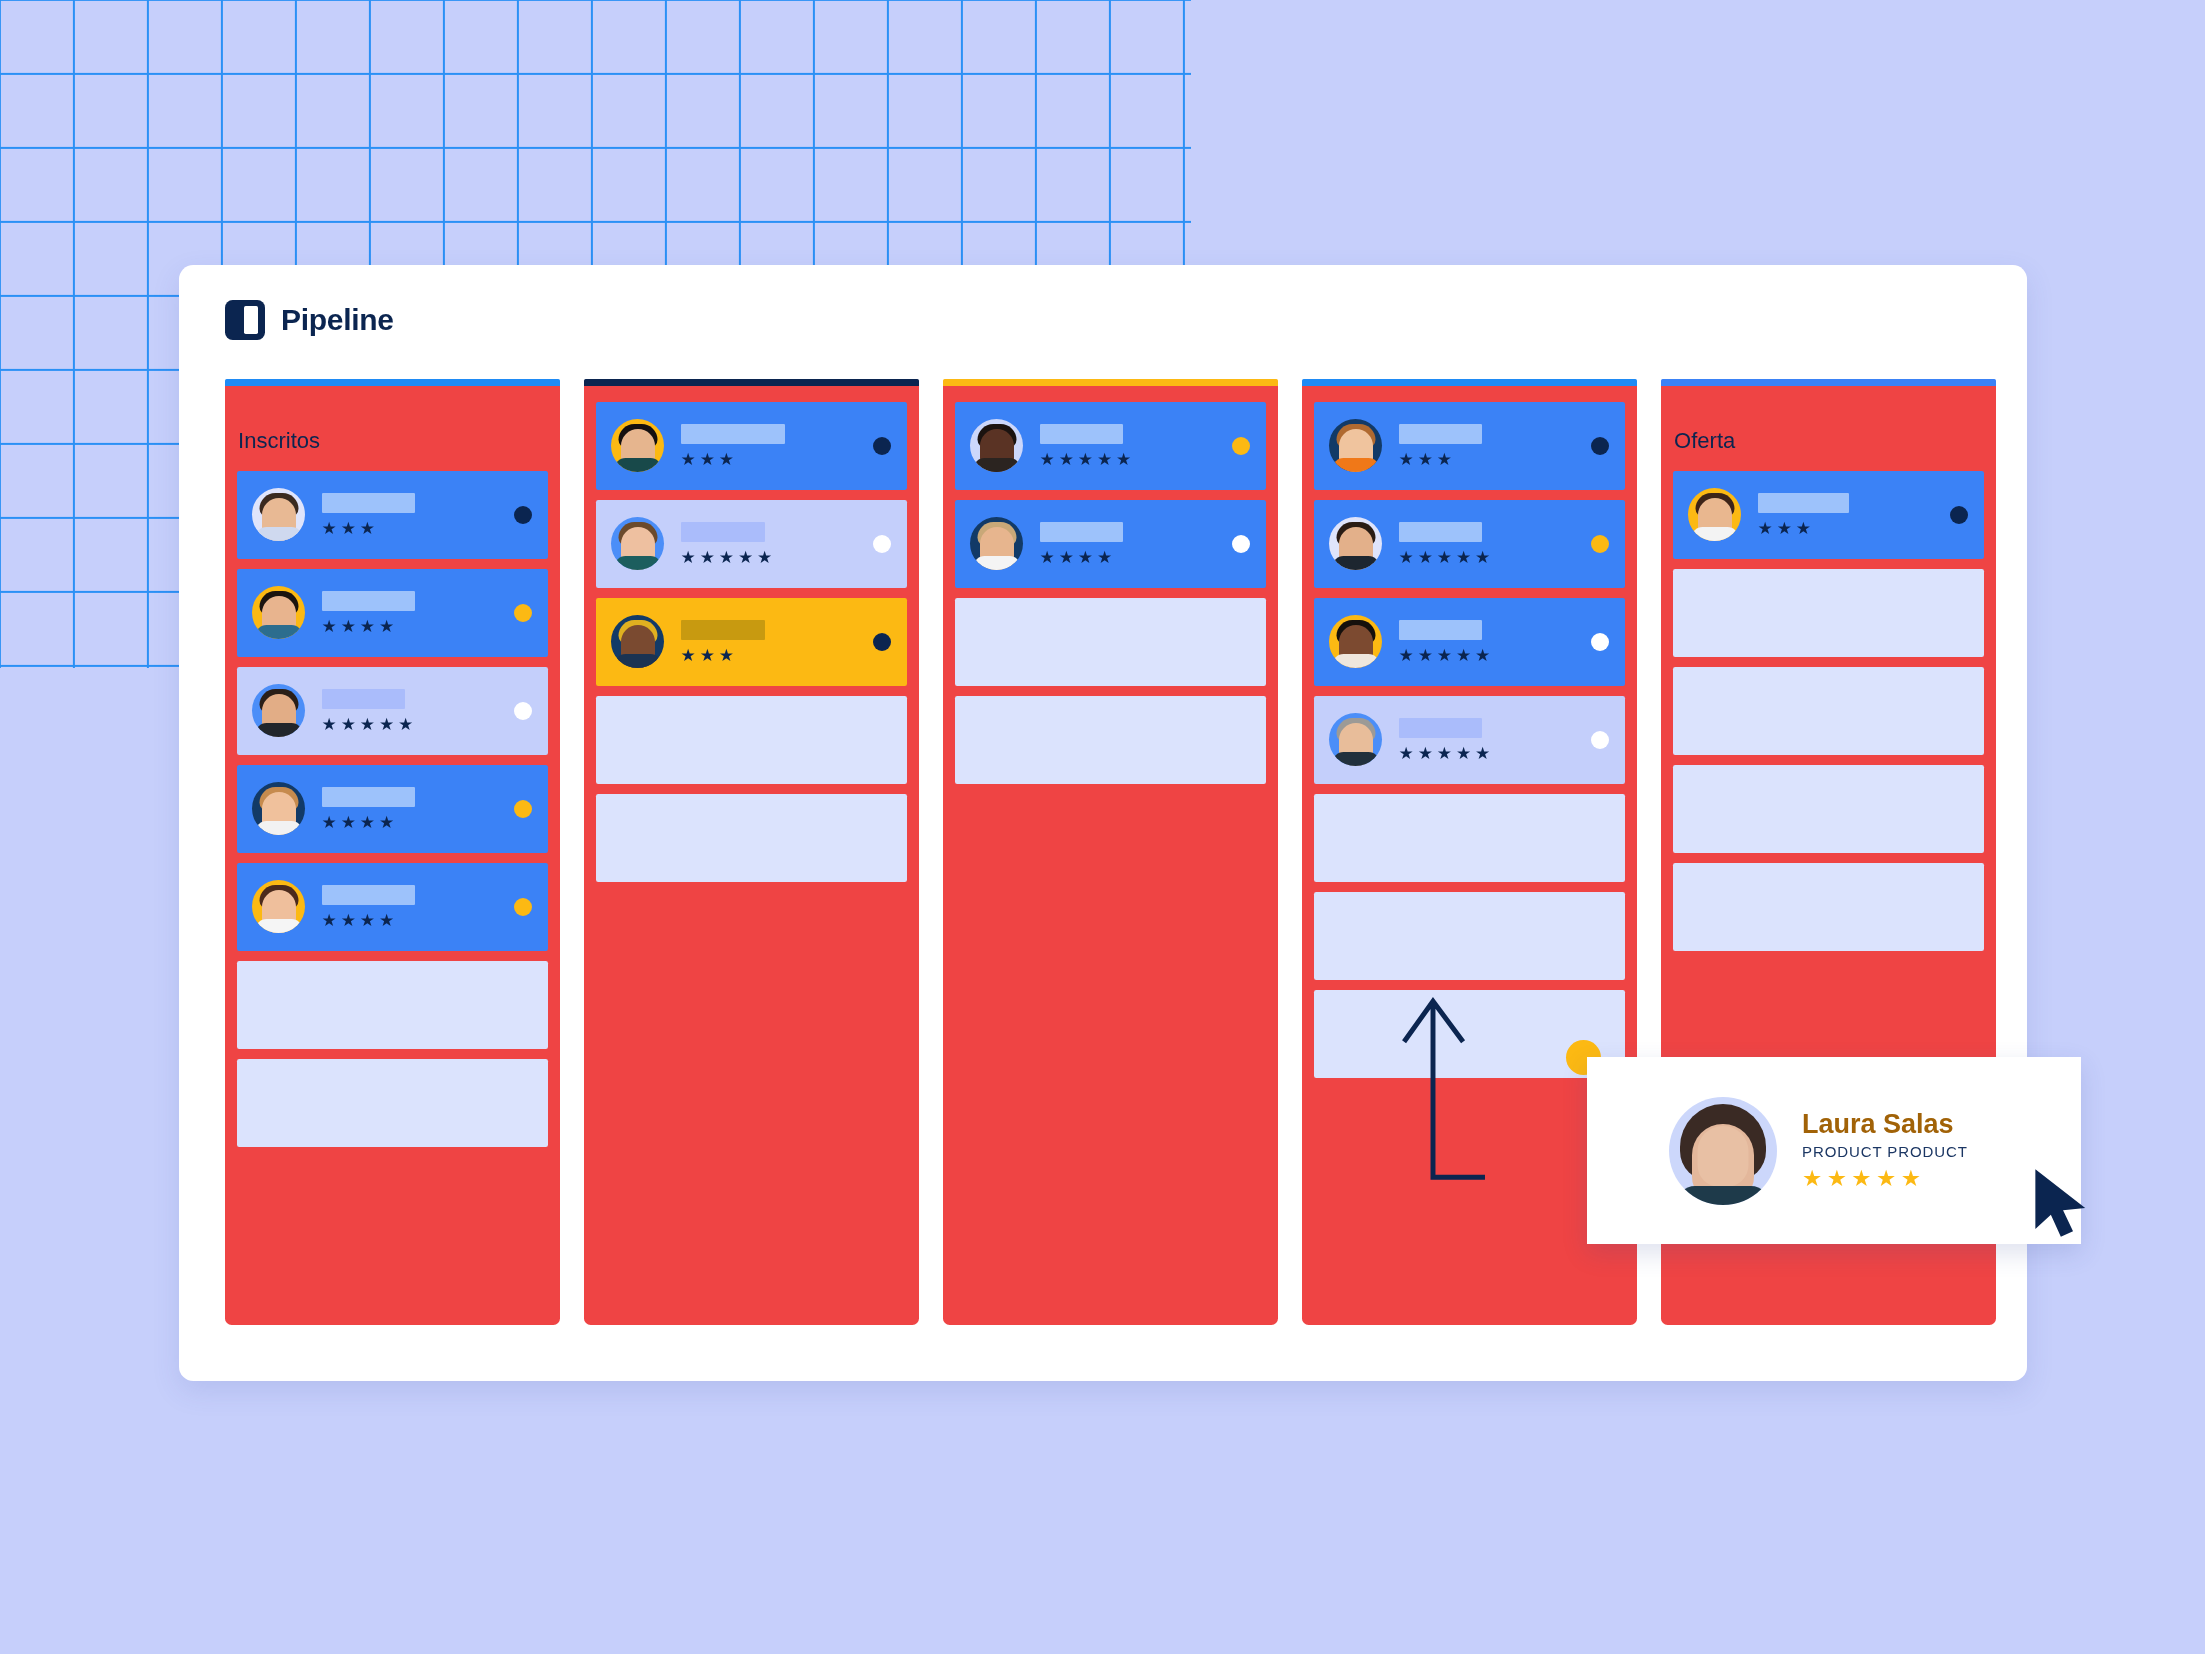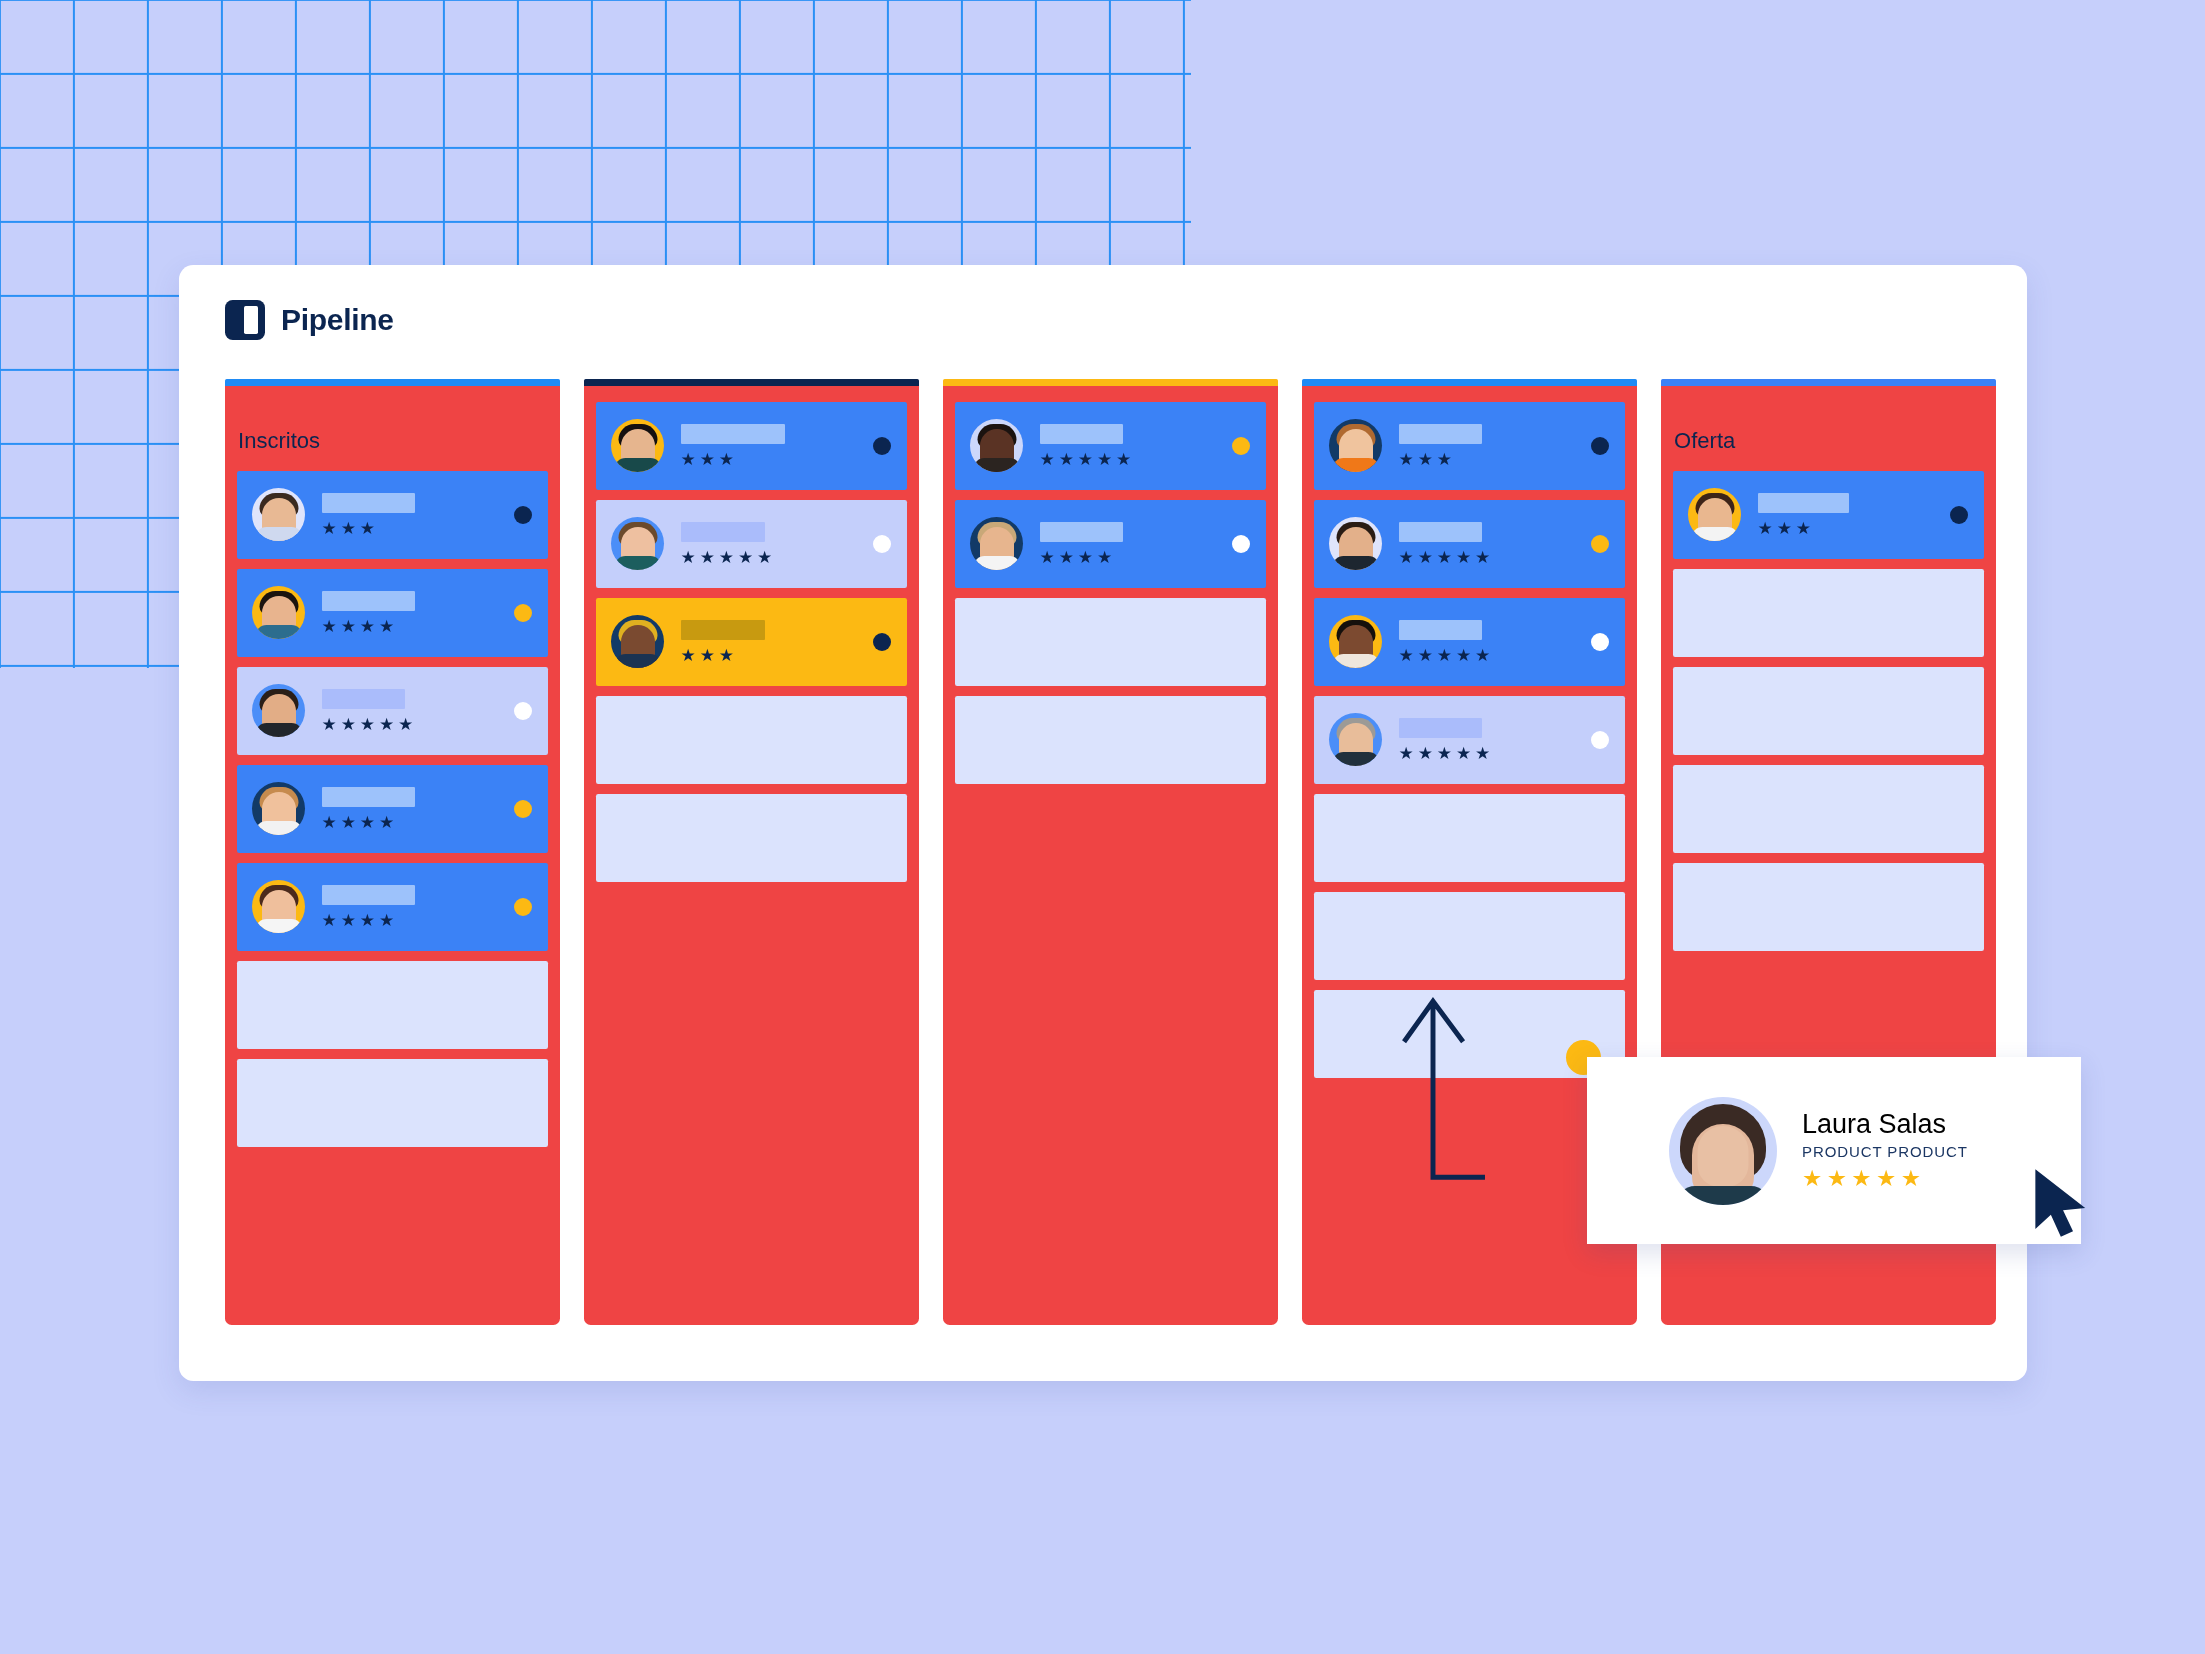--- a/index.html
+++ b/index.html
@@ -147,21 +147,21 @@
     position:absolute; left:50%; top:29px; transform:translateX(-50%);
     width:51px; height:61px; border-radius:25px 25px 22px 22px;
     background:#e8c0a4;
   }
   #tooltip-avatar .shoulders{
     position:absolute; left:50%; bottom:0; transform:translateX(-50%);
     width:94px; height:19px; border-radius:22px 22px 0 0;
     background:#1e3a4a;
   }
   #tooltip-text{ display:flex; flex-direction:column; gap:3.3px; }
-  #tooltip-name{ font-size:27px; font-weight:normal; color:#000000; white-space:nowrap; }
+  #tooltip-name{ font-size:27px; font-weight:bold; color:#a16207; white-space:nowrap; }
   #tooltip-role{ font-size:15px; color:#1b3663; letter-spacing:0.9px; white-space:nowrap; }
   #tooltip-stars{ display:flex; gap:4.4px; font-size:22.6px; color:#fcb913; line-height:1.1; margin-top:3.3px; }
 
   
   #mouse-cursor{
     position:absolute; left:2032px; top:1167px;
     width:61px; height:72px; pointer-events:none;
   }
 </style>
 </head>

